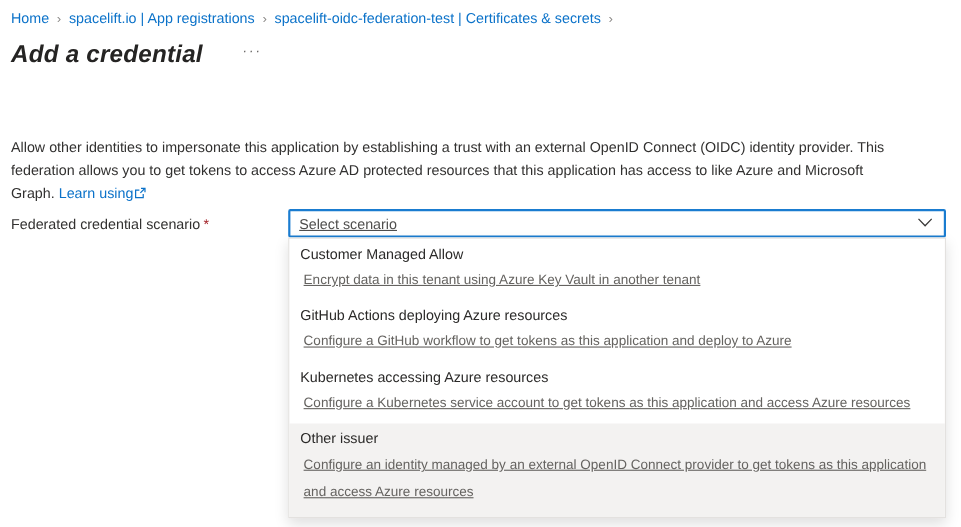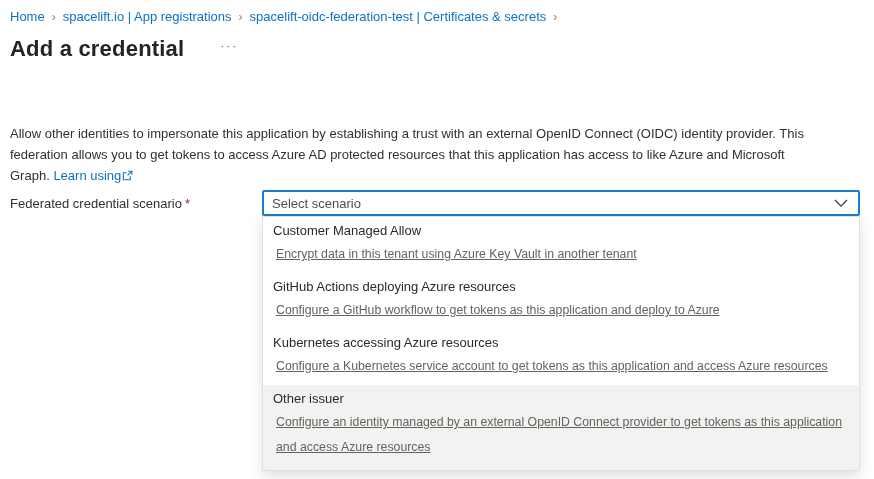--- a/index.html
+++ b/index.html
@@ -15,21 +15,21 @@
   .breadcrumb {
     position: absolute; left: 10px; top: 9px;
     font-size: 13px; display: flex; align-items: center; gap: 7px;
     white-space: nowrap;
   }
   .crumb-link { color: #0b72c9; text-decoration: none; cursor: pointer; }
   .crumb-sep { color: #8a8886; font-size: 12px; }
   
   .title-row {
     position: absolute; left: 10px; top: 36px;
-    display: flex; align-items: flex-start;
+    display: flex; align-items: flex-start; font-style: italic;
   }
   .page-title {
     font-size: 22px; font-weight: 700; color: #252423; letter-spacing: 0.2px;
   }
   .more-btn {
     margin-left: 36px; color: #605e5c; font-size: 12px; letter-spacing: 2px;
     cursor: pointer; line-height: 12px; padding-top: 4px;
   }
   
   .intro {
@@ -42,21 +42,21 @@
   .form-label {
     position: absolute; left: 10px; top: 196px; font-size: 13px; color: #323130;
   }
   .required { color: #a4262c; margin-left: 3px; }
   .combobox {
     position: absolute; left: 262px; top: 190px; width: 598px; height: 26px;
     background: #fff; border: 2px solid #1a7cd0; border-radius: 2px;
     display: flex; align-items: center; justify-content: space-between;
     padding: 0 10px 0 8px; cursor: pointer;
   }
-  .combobox-placeholder { font-size: 13px; color: #4f4e4d; }
+  .combobox-placeholder { font-size: 13px; color: #4f4e4d; text-decoration: underline; }
   
   .flyout {
     position: absolute; left: 262px; top: 216px; width: 598px;
     background: #fff; border: 1px solid #e3e1df;
     box-shadow: 0 5px 12px rgba(0,0,0,0.13);
   }
   .option { padding: 5px 10px 6px 10px; cursor: pointer; }
   .option.highlighted { background: #f3f2f1; padding-bottom: 10px; }
   .option-title { font-size: 13px; color: #2b2a29; line-height: 18px; margin-bottom: 2px; }
   .option-desc { font-size: 12.3px; color: #656360; line-height: 25px; padding-left: 3px; text-decoration: underline; }

